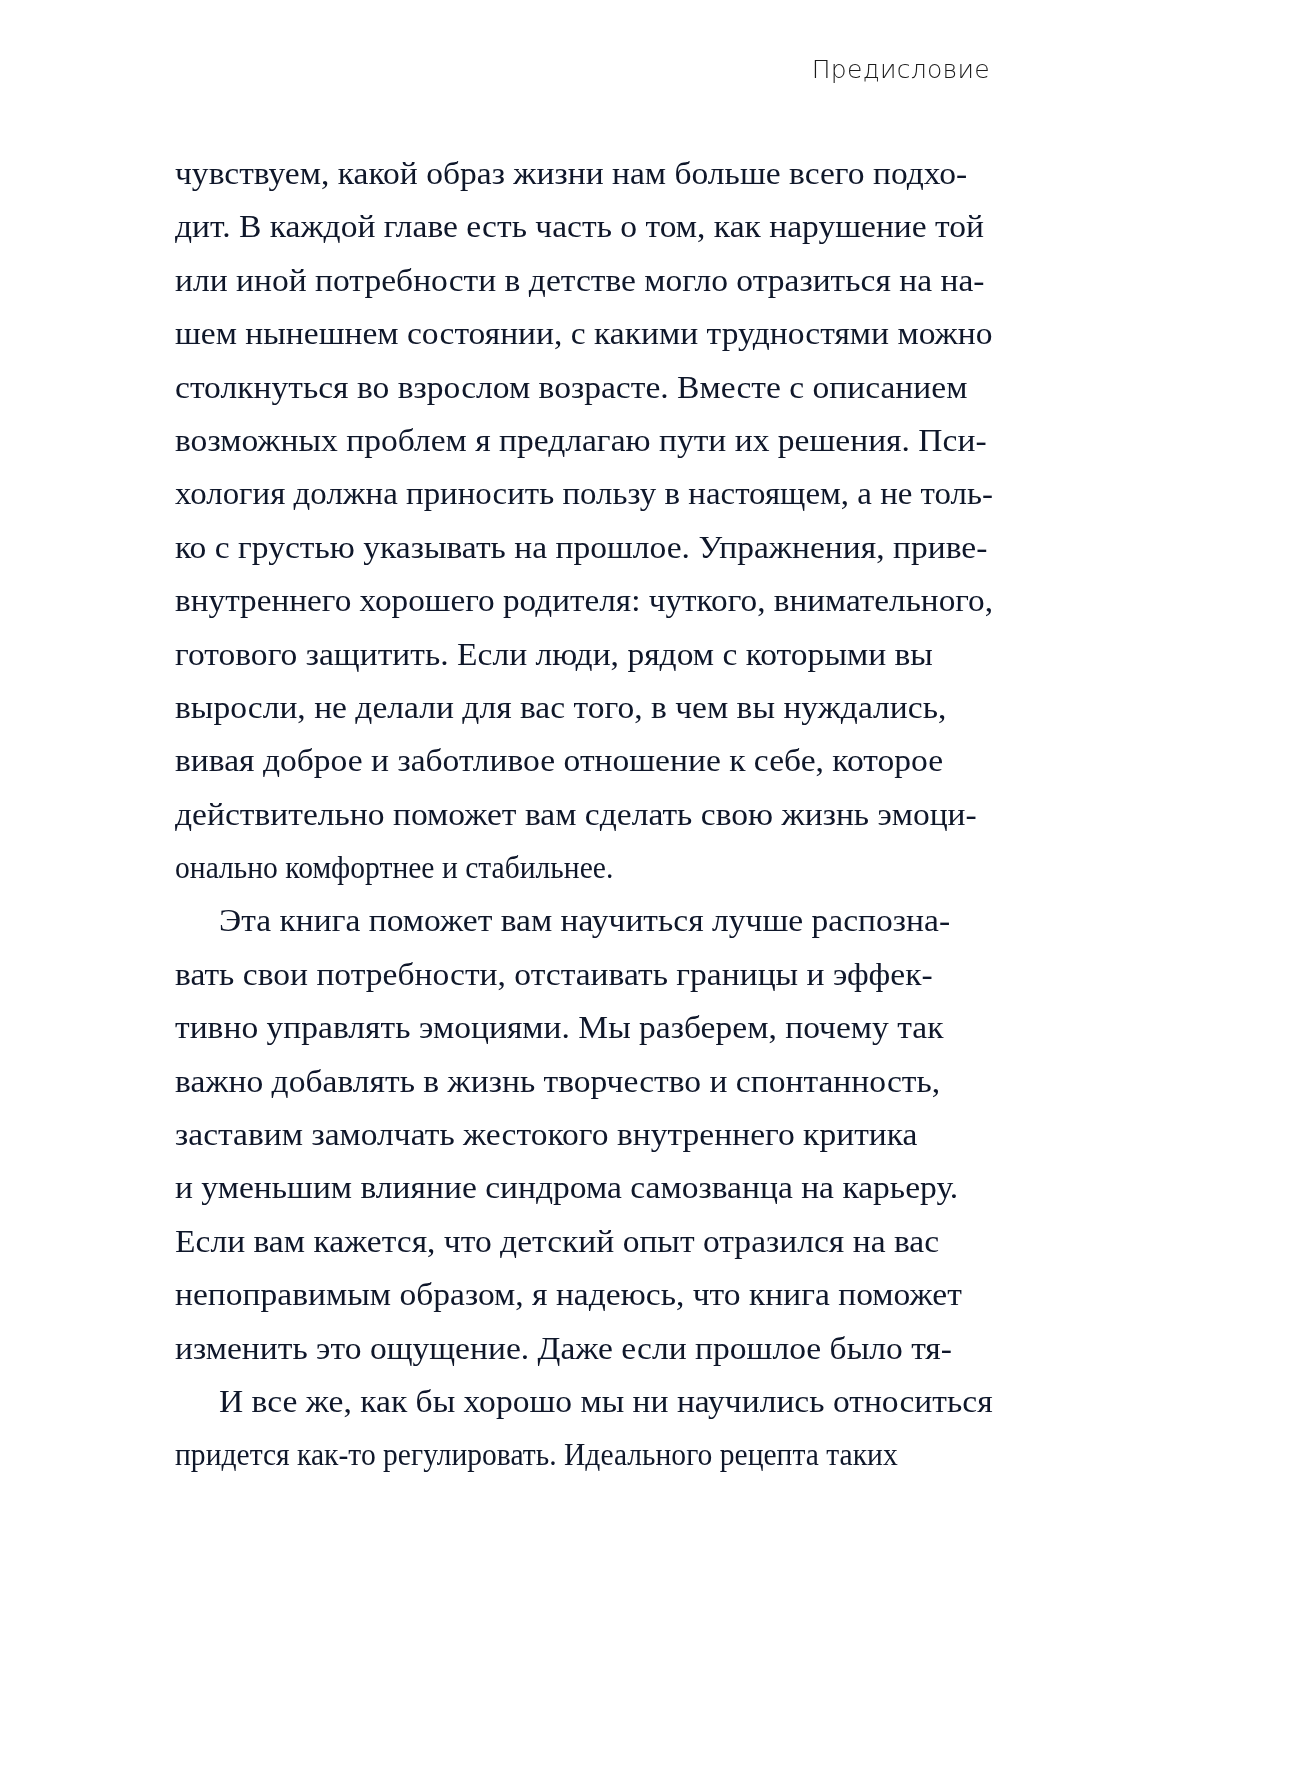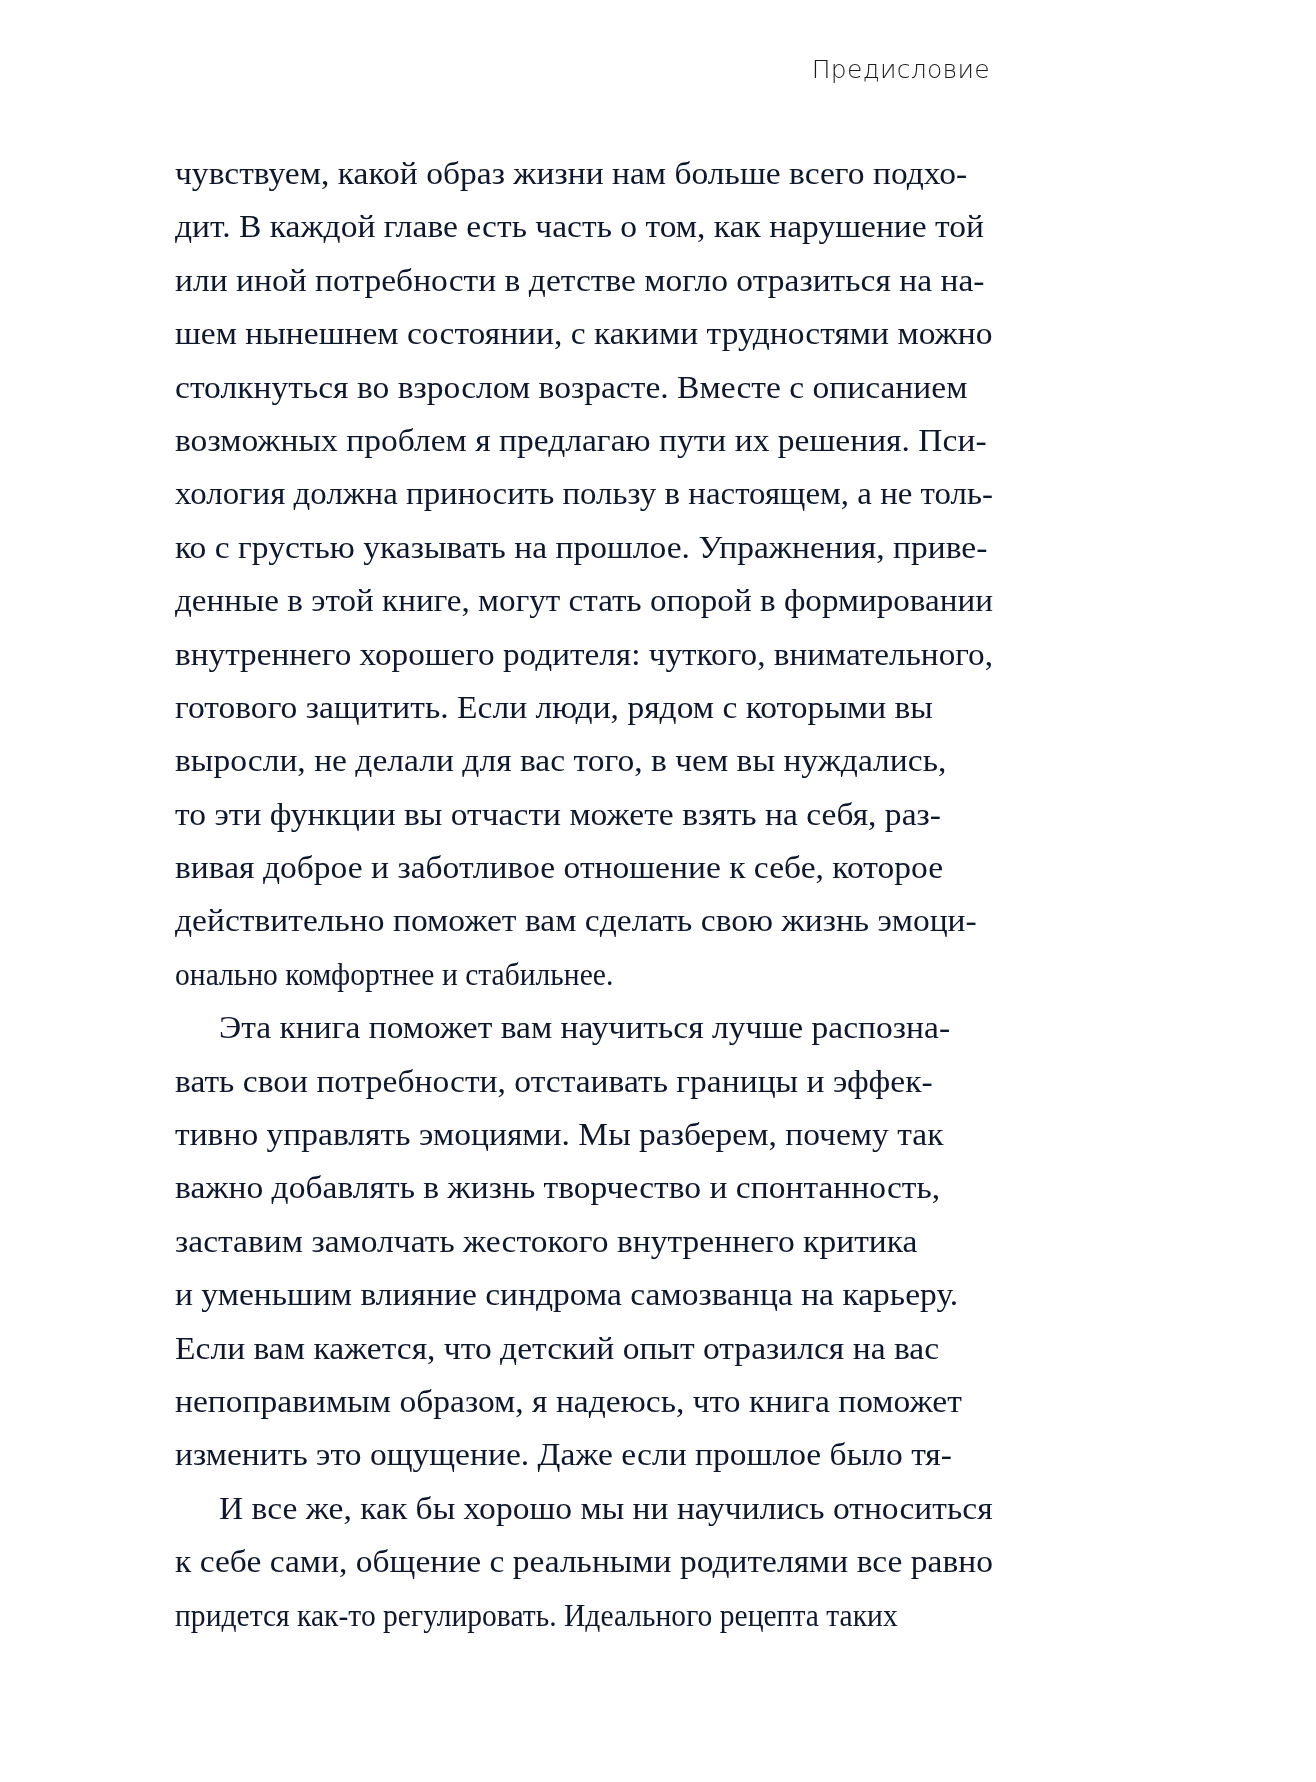--- a/index.html
+++ b/index.html
@@ -85,42 +85,39 @@
 
     <div class="para">
       <span class="line"><span class="cond" style="transform: scaleX(1.1);">чувствуем, какой образ жизни нам больше всего подхо-</span></span>
       <span class="line"><span class="cond" style="transform: scaleX(1.1);">дит. В каждой главе есть часть о том, как нарушение той</span></span>
       <span class="line"><span class="cond" style="transform: scaleX(1.1);">или иной потребности в детстве могло отразиться на на-</span></span>
       <span class="line"><span class="cond" style="transform: scaleX(1.1);">шем нынешнем состоянии, с какими трудностями можно</span></span>
       <span class="line"><span class="cond" style="transform: scaleX(1.1);">столкнуться во взрослом возрасте. Вместе с описанием</span></span>
       <span class="line"><span class="cond" style="transform: scaleX(1.1);">возможных проблем я предлагаю пути их решения. Пси-</span></span>
       <span class="line"><span class="cond" style="transform: scaleX(1.0793);">хология должна приносить пользу в настоящем, а не толь-</span></span>
       <span class="line"><span class="cond" style="transform: scaleX(1.1);">ко с грустью указывать на прошлое. Упражнения, приве-</span></span>
-      <span class="line"><span class="cond" style="transform: scaleX(1.0866);">денные в этой книге, могут стать опорой в формировании</span></span>
       <span class="line"><span class="cond" style="transform: scaleX(1.0904);">внутреннего хорошего родителя: чуткого, внимательного,</span></span>
       <span class="line"><span class="cond" style="transform: scaleX(1.1);">готового защитить. Если люди, рядом с которыми вы</span></span>
       <span class="line"><span class="cond" style="transform: scaleX(1.1);">выросли, не делали для вас того, в чем вы нуждались,</span></span>
-      <span class="line"><span class="cond" style="transform: scaleX(1.1);">то эти функции вы отчасти можете взять на себя, раз-</span></span>
       <span class="line"><span class="cond" style="transform: scaleX(1.1);">вивая доброе и заботливое отношение к себе, которое</span></span>
       <span class="line"><span class="cond" style="transform: scaleX(1.1);">действительно поможет вам сделать свою жизнь эмоци-</span></span>
       <span class="line"><span class="cond" style="transform: scaleX(0.97);">онально комфортнее и стабильнее.</span></span>
     </div>
 
     <div class="para">
       <span class="line"><span class="indent"></span><span class="cond" style="transform: scaleX(1.1);">Эта книга поможет вам научиться лучше распозна-</span></span>
       <span class="line"><span class="cond" style="transform: scaleX(1.1);">вать свои потребности, отстаивать границы и эффек-</span></span>
       <span class="line"><span class="cond" style="transform: scaleX(1.1);">тивно управлять эмоциями. Мы разберем, почему так</span></span>
       <span class="line"><span class="cond" style="transform: scaleX(1.1);">важно добавлять в жизнь творчество и спонтанность,</span></span>
       <span class="line"><span class="cond" style="transform: scaleX(1.1);">заставим замолчать жестокого внутреннего критика</span></span>
       <span class="line"><span class="cond" style="transform: scaleX(1.1);">и уменьшим влияние синдрома самозванца на карьеру.</span></span>
       <span class="line"><span class="cond" style="transform: scaleX(1.1);">Если вам кажется, что детский опыт отразился на вас</span></span>
       <span class="line"><span class="cond" style="transform: scaleX(1.1);">непоправимым образом, я надеюсь, что книга поможет</span></span>
       <span class="line"><span class="cond" style="transform: scaleX(1.1);">изменить это ощущение. Даже если прошлое было тя-</span></span>
     </div>
 
     <div class="para">
       <span class="line"><span class="indent"></span><span class="cond" style="transform: scaleX(1.1);">И все же, как бы хорошо мы ни научились относиться</span></span>
-      <span class="line"><span class="cond" style="transform: scaleX(1.099);">к себе сами, общение с реальными родителями все равно</span></span>
       <span class="line"><span class="cond" style="transform: scaleX(0.97);">придется как-то регулировать. Идеального рецепта таких</span></span>
     </div>
 
   </div>
 </div>
 
 </body></html>

